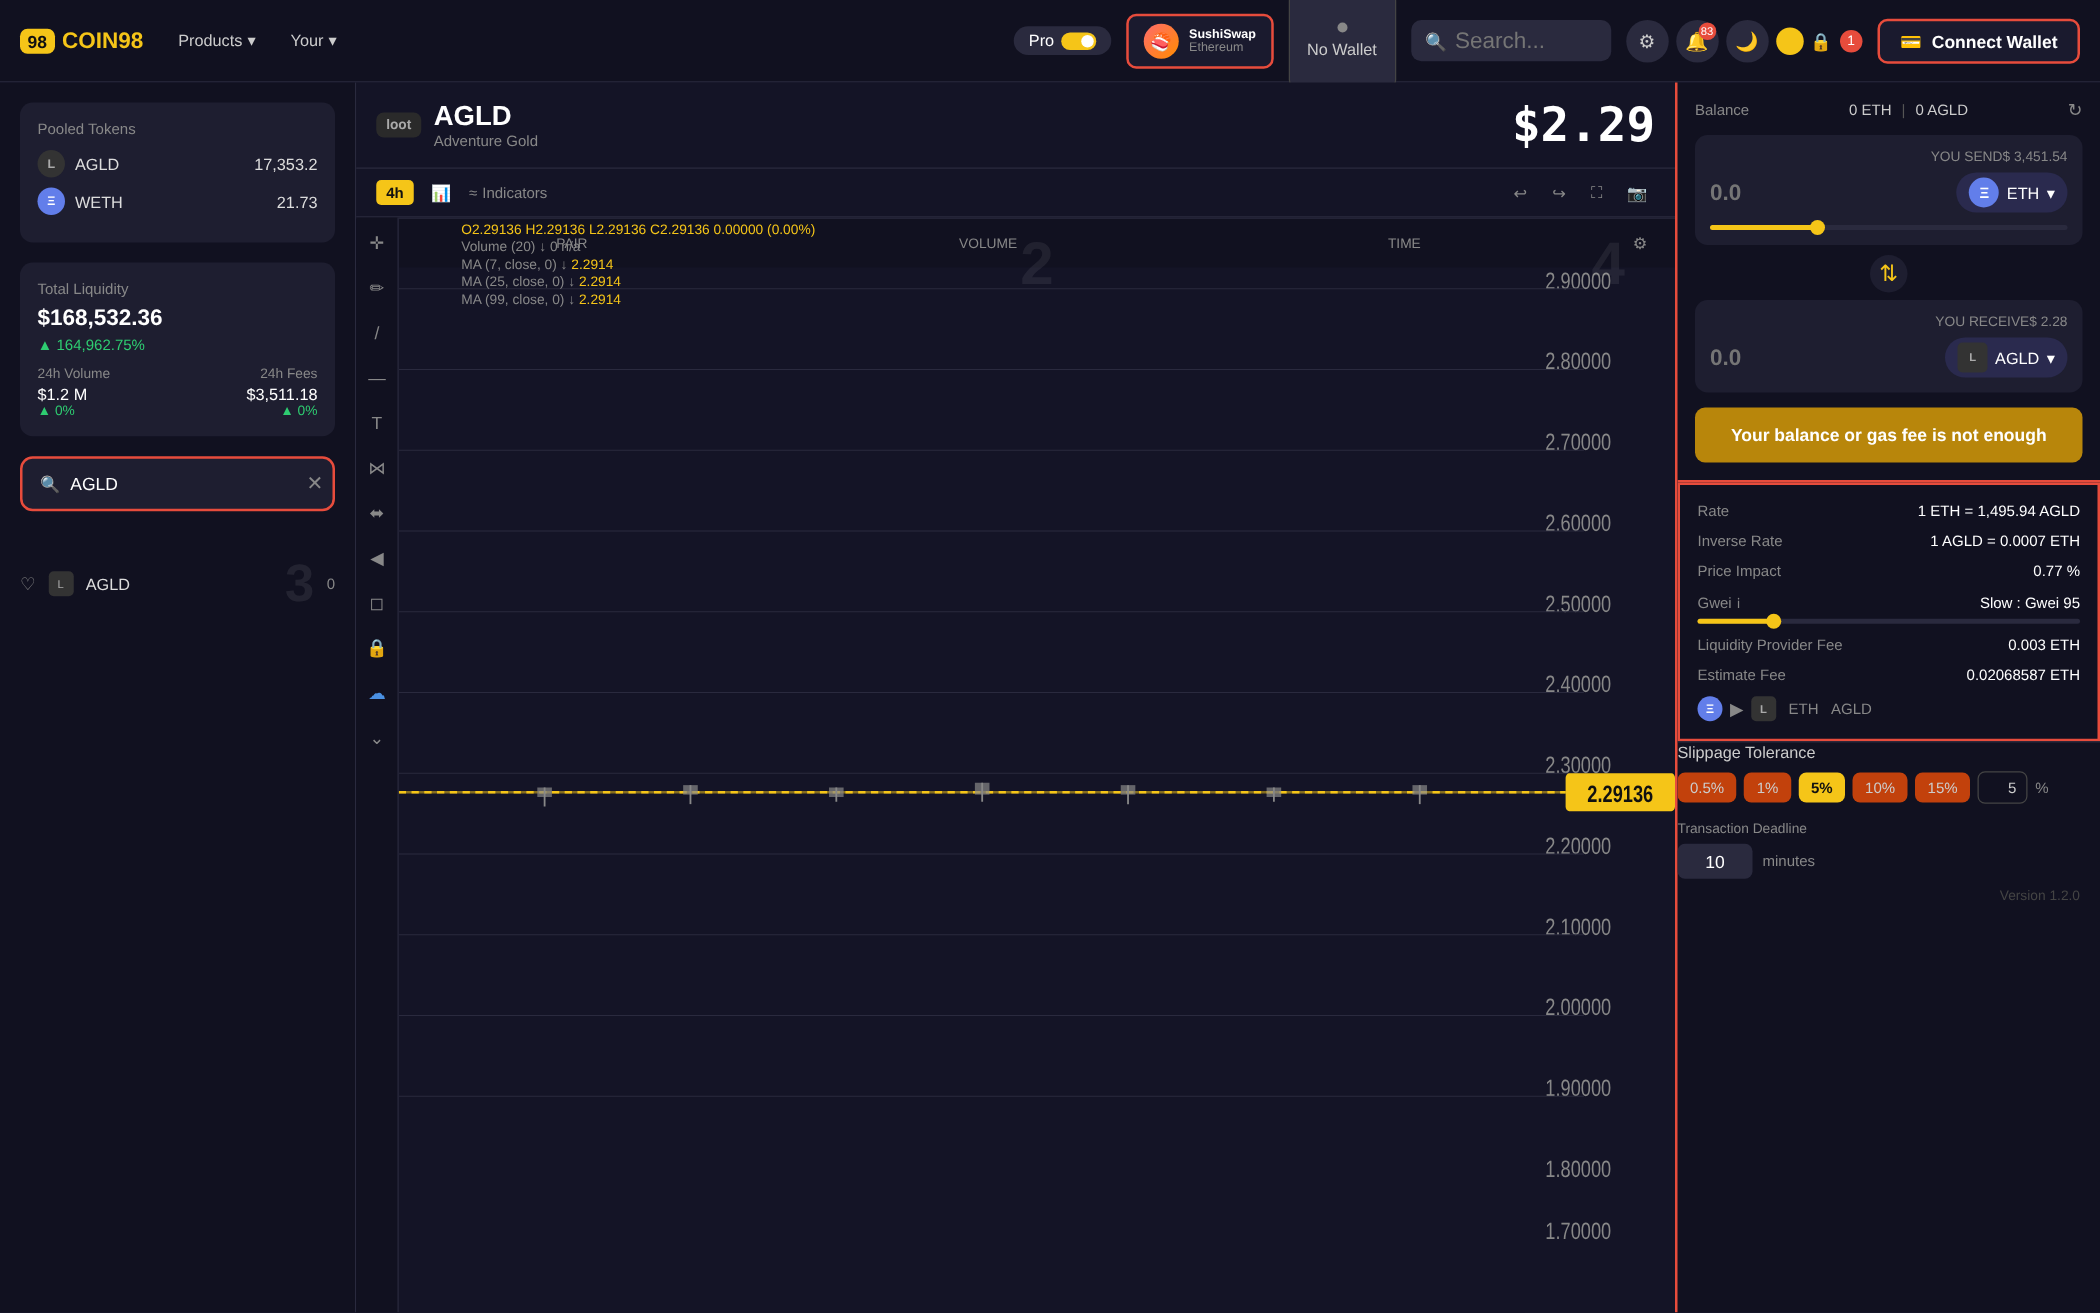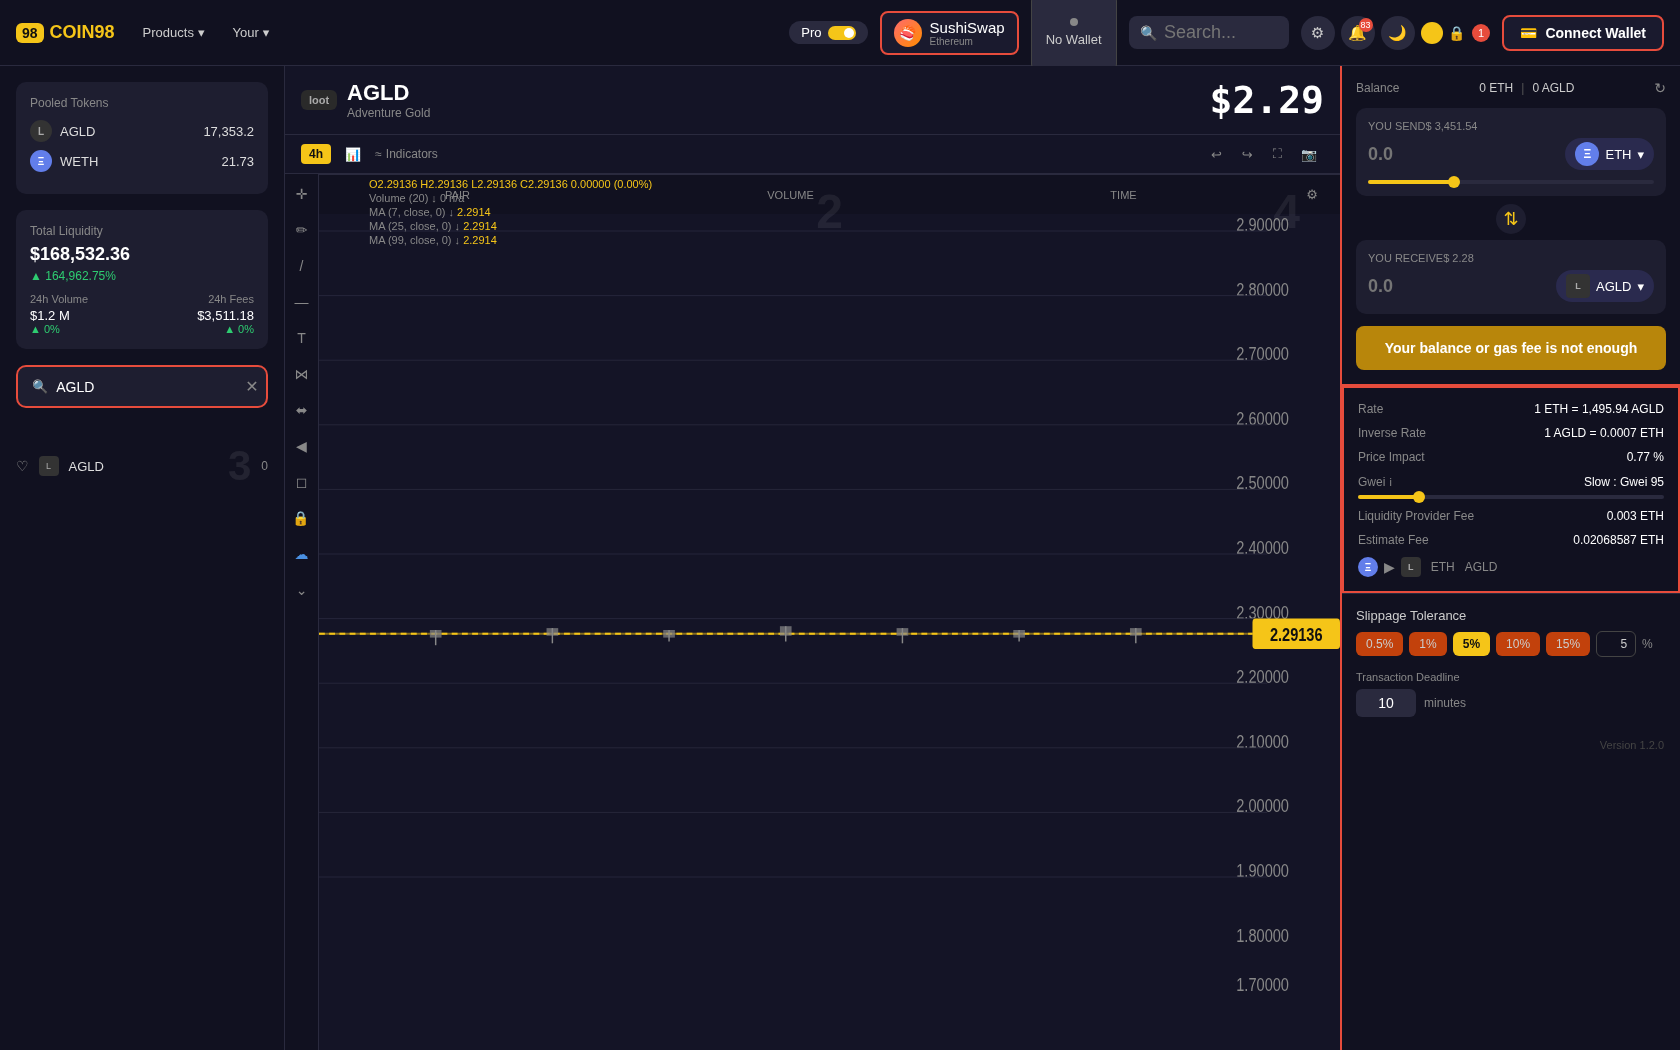--- a/index.html
+++ b/index.html
@@ -419,21 +419,21 @@
     .refresh-btn { color: #888; cursor: pointer; font-size: 14px; }
 
     .swap-input-card {
       background: #1e1e30;
       border-radius: 10px;
       padding: 12px;
       margin-bottom: 8px;
     }
     .swap-input-header {
       display: flex;
-      justify-content: flex-start;
+      justify-content: flex-end;
       margin-bottom: 6px;
     }
     .swap-label { color: #888; font-size: 11px; text-transform: uppercase; }
     .swap-usd { color: #888; font-size: 11px; }
     .swap-token-row {
       display: flex;
       align-items: center;
       justify-content: space-between;
     }
     .swap-amount-input {
@@ -584,21 +584,20 @@
     .fee-route-row {
       display: flex;
       align-items: center;
       gap: 6px;
       margin-top: 8px;
     }
     .route-arrow { color: #888; font-size: 14px; }
 
     
     .settings-panel {
-      padding: 14px;
       border-top: 1px solid #2a2a3e;
     }
 
     .slippage-row {
       display: flex;
       align-items: center;
       gap: 6px;
       margin-top: 8px;
       flex-wrap: wrap;
     }
@@ -698,21 +697,21 @@
   <div class="header-spacer"></div>
 
   <div class="pro-badge">
     <span>Pro</span>
     <div class="pro-toggle"></div>
   </div>
 
   <div class="sushiswap-btn">
     <div class="sushiswap-icon">🍣</div>
     <div>
-      <div style="font-size:15px;font-weight:400;">SushiSwap</div>
+      <div style="font-size:10px;font-weight:700;">SushiSwap</div>
       <div style="font-size:10px;color:#888;">Ethereum</div>
     </div>
   </div>
 
   <div class="no-wallet-btn">
     <div class="wallet-dot"></div>
     <span>No Wallet</span>
   </div>
 
   <div class="search-bar">

